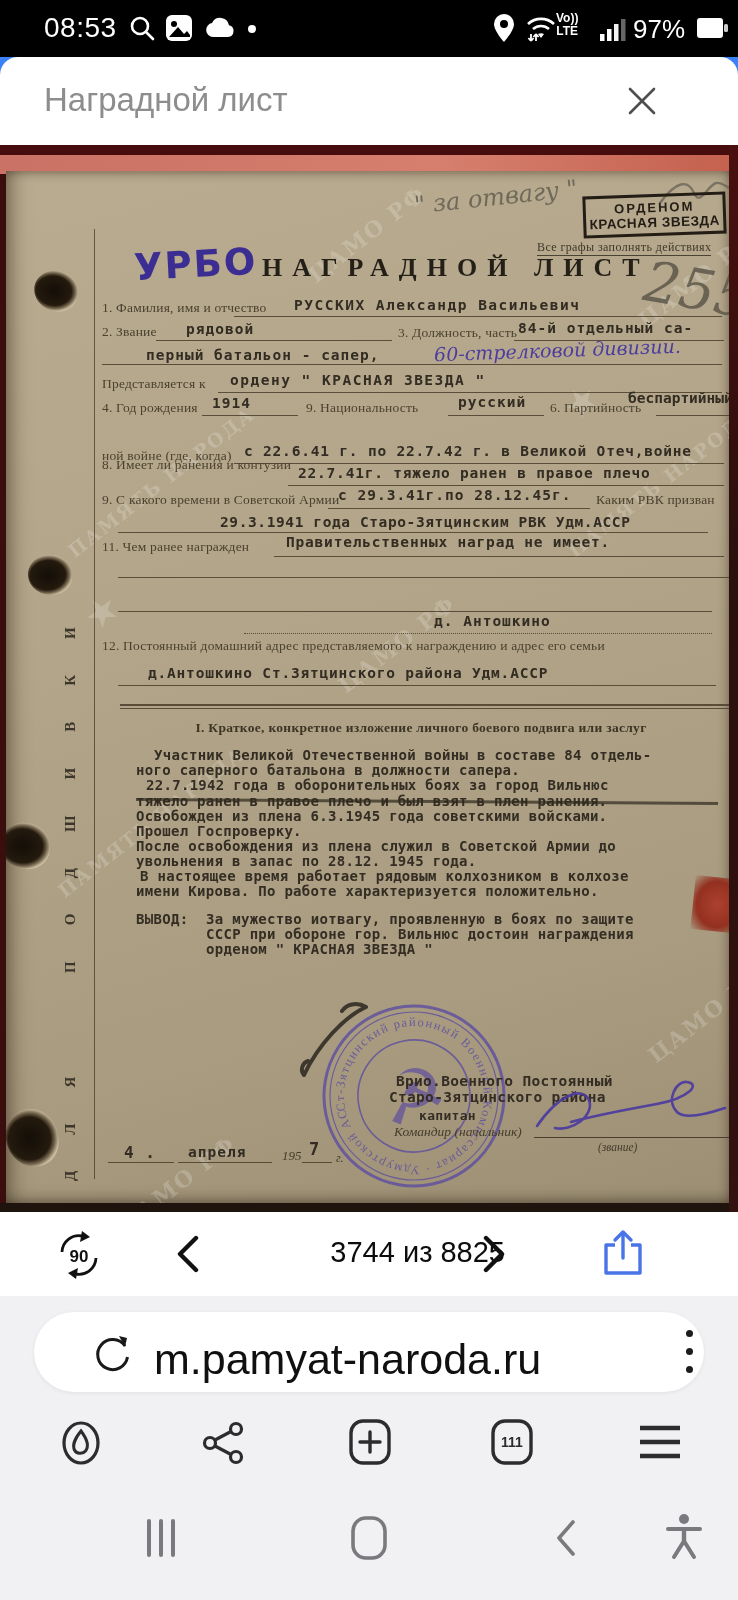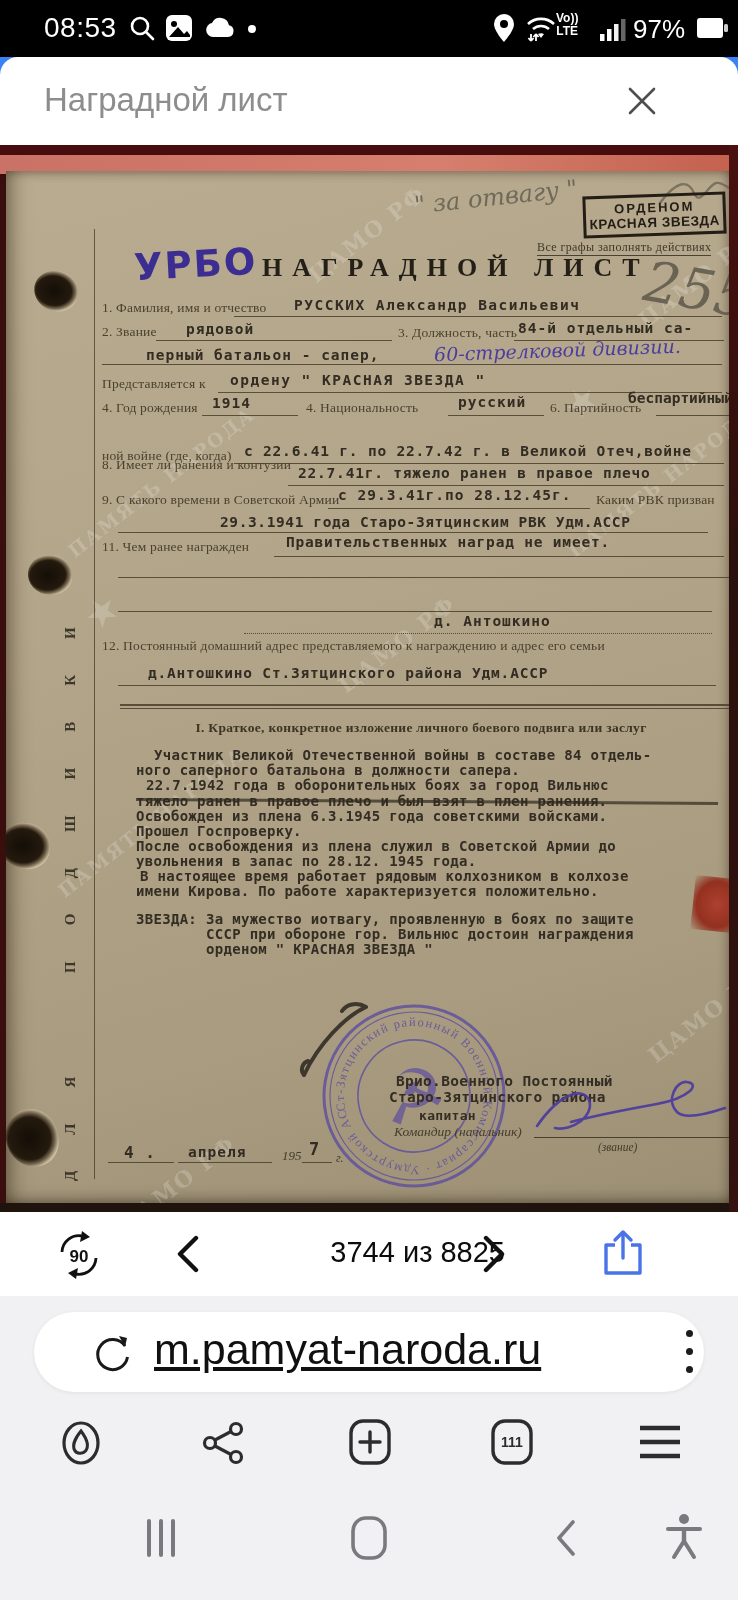--- a/index.html
+++ b/index.html
@@ -62,21 +62,21 @@
   .strike{position:absolute;left:130px;top:629px;width:582px;border-top:3px solid rgba(45,40,28,.7);transform:rotate(.4deg);}
   .sig-cap{position:absolute;font-family:"Liberation Serif",serif;font-style:italic;font-size:13.5px;color:#453c2c;white-space:nowrap;}
   .round-stamp{position:absolute;left:313px;top:830px;opacity:.78;transform:rotate(-12deg);}
   
   .vtoolbar{position:absolute;top:1212px;left:0;width:738px;height:84px;background:#fff;}
   .page-counter{position:absolute;left:205px;top:24px;width:300px;text-align:right;font-size:29px;color:#0c0c0c;font-weight:400;}
   
   .chrome{position:absolute;top:1296px;left:0;width:738px;height:304px;background:#f1f0f2;}
   .url-pill{position:absolute;left:34px;top:16px;width:670px;height:80px;background:#fff;border-radius:41px;
             box-shadow:0 1px 4px rgba(0,0,0,.07);}
-  .url-text{position:absolute;left:120px;top:13px;font-size:43px;color:#101010;letter-spacing:0;text-decoration:underline;}
+  .url-text{position:absolute;left:120px;top:23px;font-size:43px;color:#101010;letter-spacing:0;}
   .dot{position:absolute;width:7px;height:7px;border-radius:50%;background:#1c1c1c;}
   
   .andnav{position:absolute;top:1480px;left:0;width:738px;height:120px;background:#f1f0f2;}
   svg{display:block;}
 </style>
 </head>
 <body>
 
 <div id="screen">
 
@@ -206,21 +206,21 @@
       <span class="inkp" style="left:428px;top:168px;font-size:19px;transform:rotate(-2deg)">60-стрелковой дивизии.</span>
       <div class="rule" style="left:96px;top:193px;width:620px"></div>
 
       <span class="lab" style="left:96px;top:205px">Представляется к</span>
       <span class="t" style="left:224px;top:201px;letter-spacing:1.5px">ордену " КРАСНАЯ  ЗВЕЗДА "</span>
       <div class="rule" style="left:212px;top:221px;width:504px"></div>
 
       <span class="lab" style="left:96px;top:229px">4. Год рождения</span>
       <span class="t" style="left:206px;top:224px">1914</span>
       <div class="rule" style="left:196px;top:244px;width:96px"></div>
-      <span class="lab" style="left:300px;top:229px">4. Национальность</span>
+      <span class="lab" style="left:300px;top:229px">9. Национальность</span>
       <span class="t" style="left:452px;top:223px">русский</span>
       <div class="rule" style="left:442px;top:244px;width:96px"></div>
       <span class="lab" style="left:544px;top:229px">6. Партийность</span>
       <span class="t" style="left:622px;top:219px;letter-spacing:0">беспартийный</span>
       <div class="rule" style="left:650px;top:244px;width:86px"></div>
 
       <span class="lab" style="left:96px;top:277px">ной войне (где, когда)</span>
       <span class="t" style="left:238px;top:272px;letter-spacing:.8px">с 22.6.41 г. по 22.7.42 г. в Великой Отеч,войне</span>
       <div class="rule" style="left:228px;top:292px;width:490px"></div>
 
@@ -256,21 +256,21 @@
       <span class="tb" style="left:140px;top:606px">22.7.1942 года  в оборонительных боях  за город Вильнюс</span>
       <span class="tb" style="left:130px;top:622px">тяжело ранен в  правое плечо  и был взят в плен ранения.</span>
       <span class="tb" style="left:130px;top:637px">Освобожден из плена 6.3.1945 года  советскими войсками.</span>
       <span class="tb" style="left:130px;top:652px">Прошел  Госпроверку.</span>
       <span class="tb" style="left:130px;top:667px">После освобождения из плена служил в Советской Армии до</span>
       <span class="tb" style="left:130px;top:682px">увольнения в запас по 28.12. 1945 года.</span>
       <span class="tb" style="left:134px;top:697px">В настоящее  время работает рядовым колхозником в колхозе</span>
       <span class="tb" style="left:130px;top:712px">имени  Кирова. По работе характеризуется положительно.</span>
       <div class="strike"></div>
 
-      <span class="tb" style="left:130px;top:740px">ЗВЕЗДА:</span>
+      <span class="tb" style="left:130px;top:740px">ВЫВОД:</span>
       <span class="tb" style="left:200px;top:740px">За мужество иотвагу,  проявленную в боях по защите</span>
       <span class="tb" style="left:200px;top:755px">СССР  при обороне  гор. Вильнюс  достоин награждения</span>
       <span class="tb" style="left:200px;top:770px">орденом " КРАСНАЯ  ЗВЕЗДА "</span>
 
       <div class="round-stamp">
         <svg width="190" height="190" viewBox="0 0 190 190">
           <circle cx="95" cy="95" r="90" fill="none" stroke="#5b4ba2" stroke-width="3"></circle>
           <circle cx="95" cy="95" r="84" fill="none" stroke="#5b4ba2" stroke-width="1.2"></circle>
           <circle cx="95" cy="95" r="56" fill="none" stroke="#5b4ba2" stroke-width="1.6"></circle>
           <defs>

